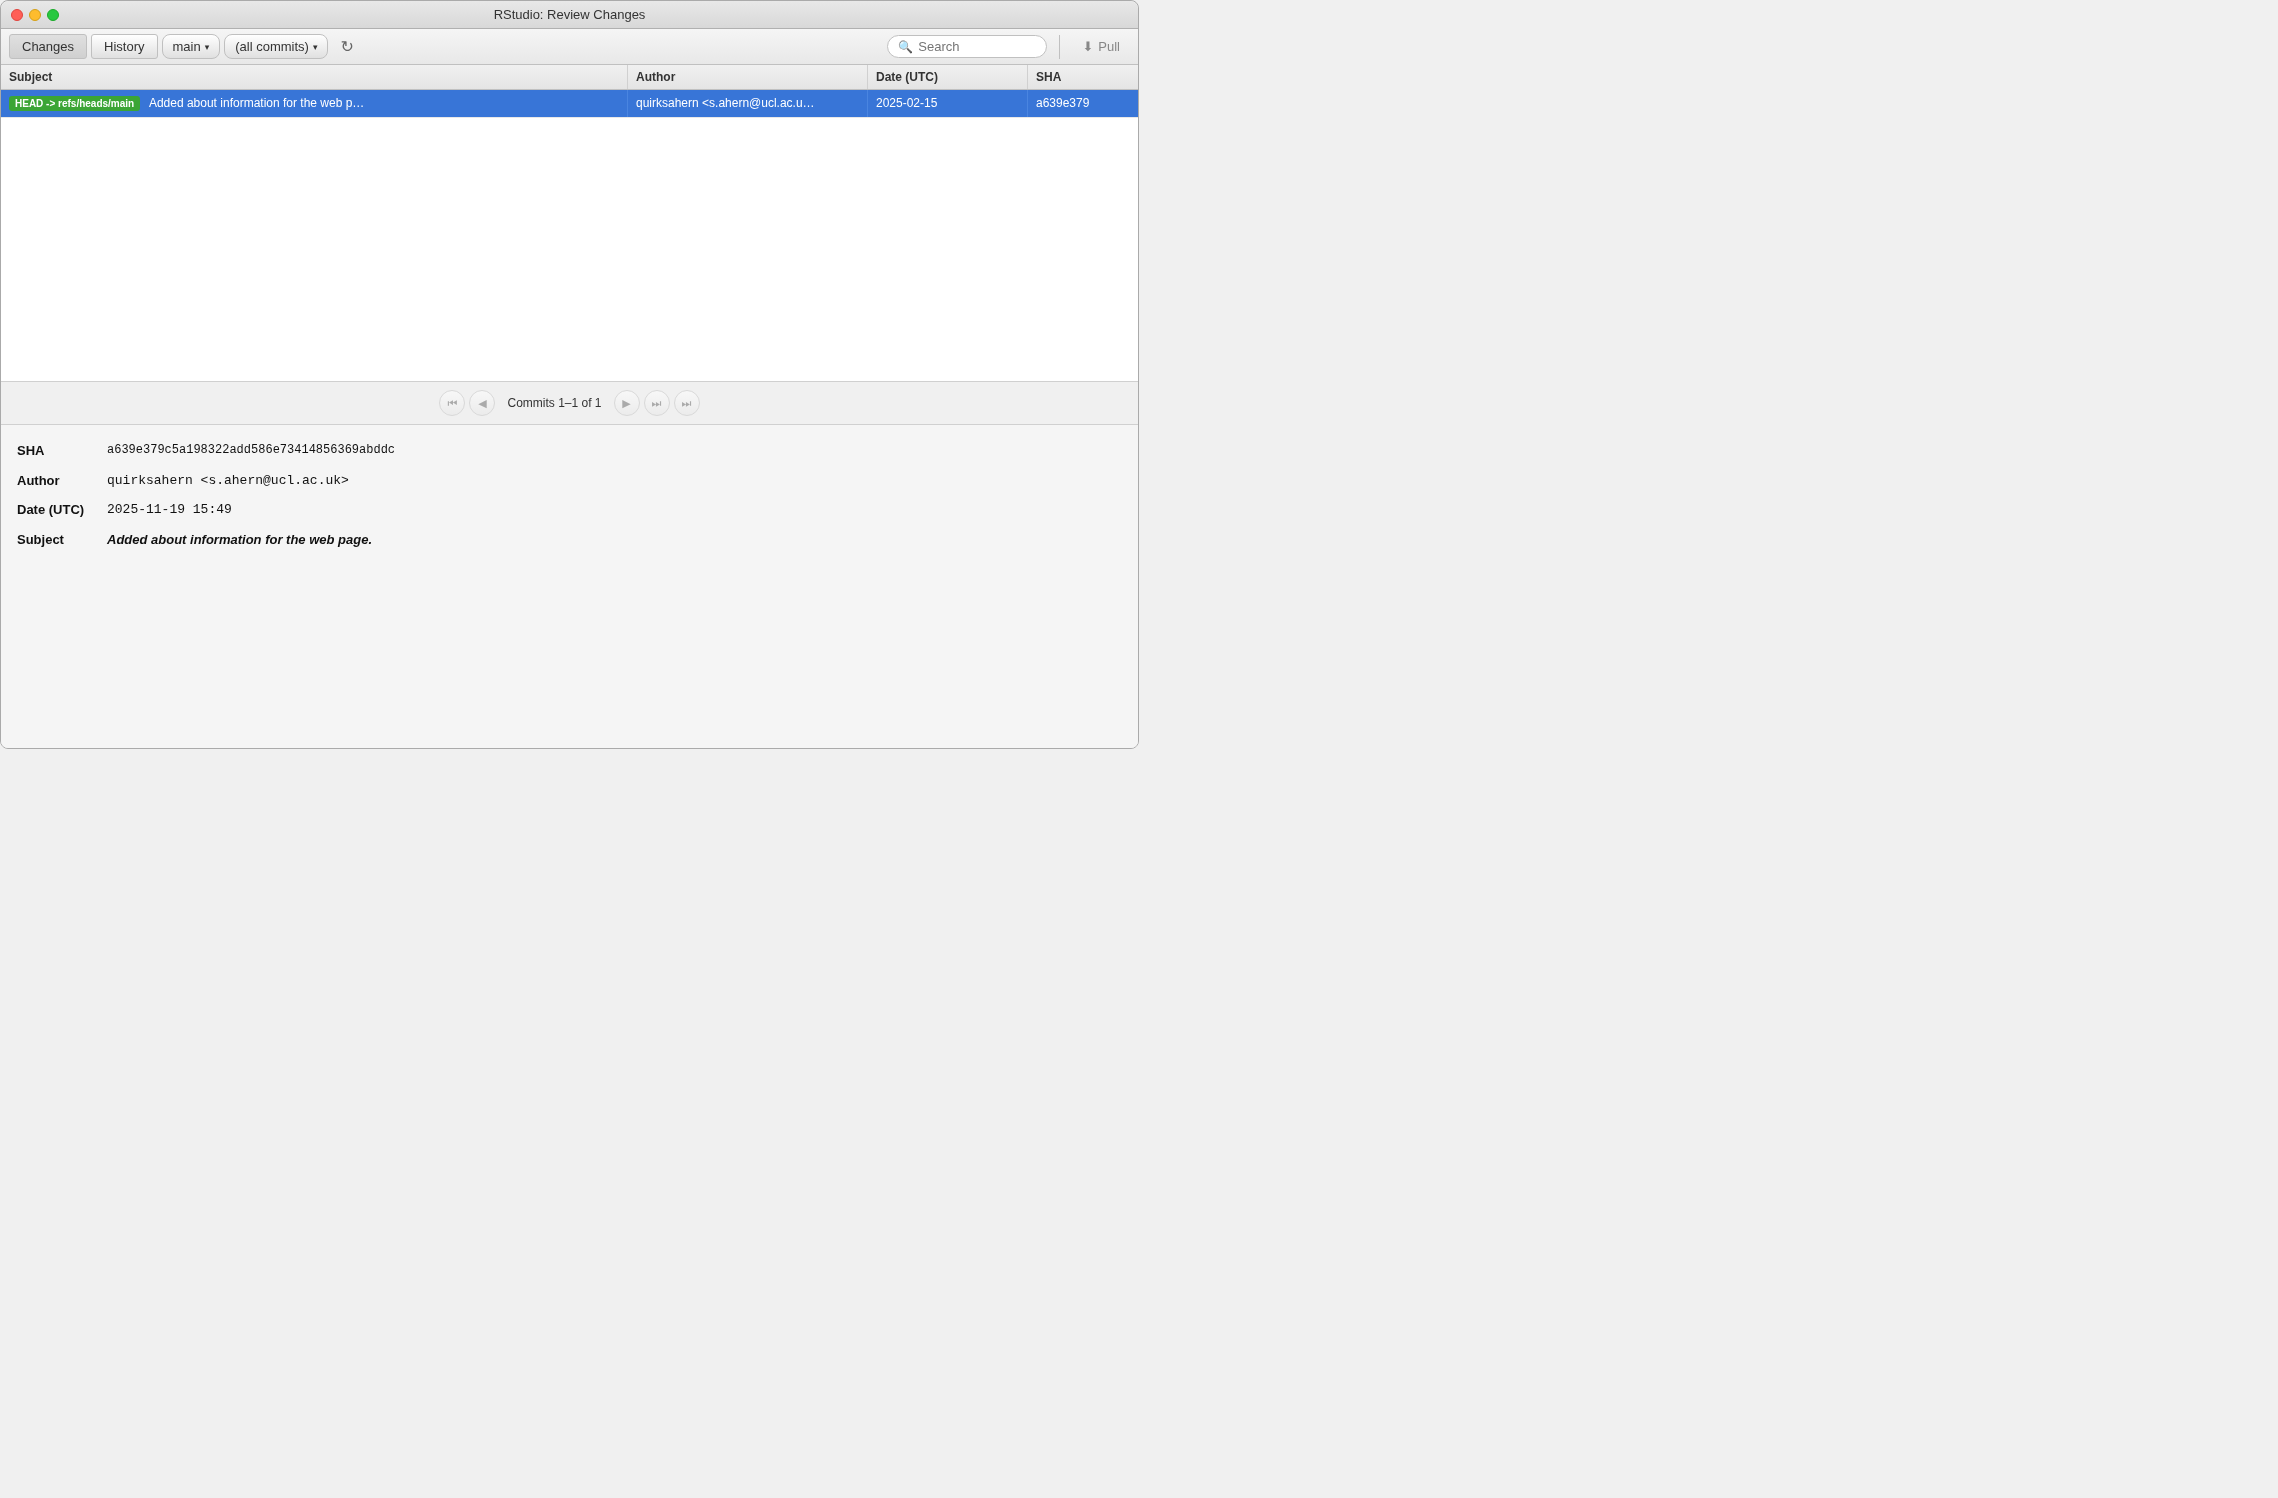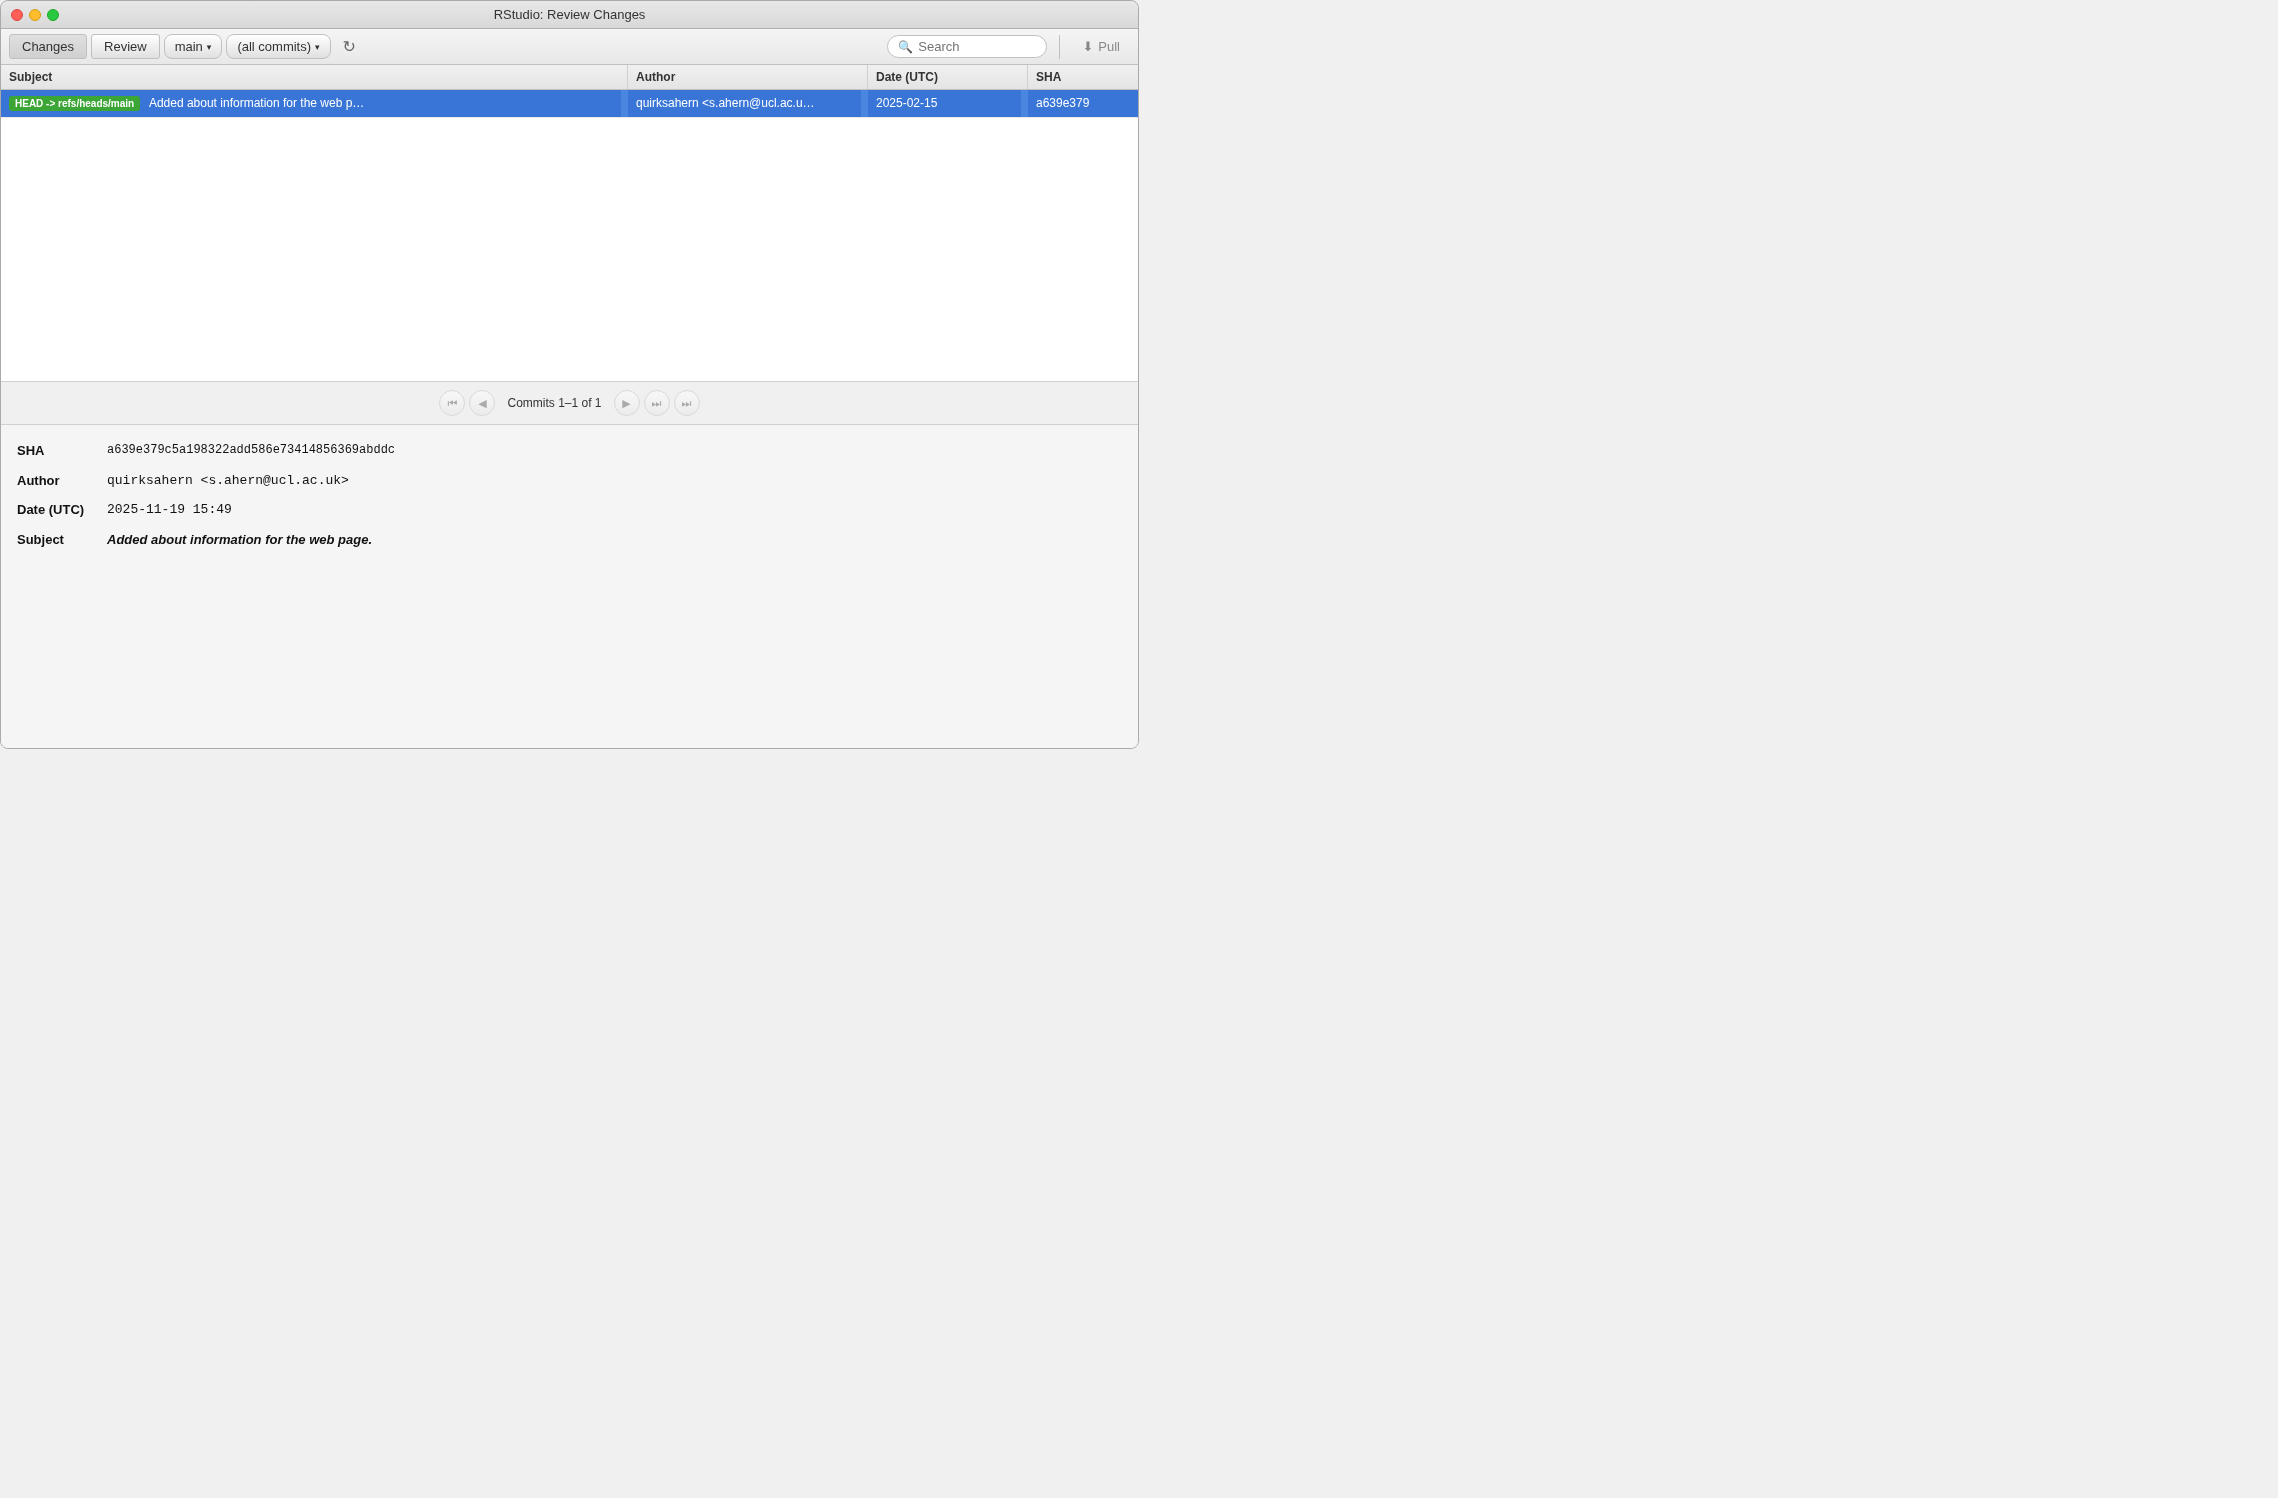--- a/index.html
+++ b/index.html
@@ -187,21 +187,21 @@
       background: #3875d7;
       color: white;
     }
 
     .td {
       padding: 6px 8px;
       font-size: 12px;
       overflow: hidden;
       text-overflow: ellipsis;
       white-space: nowrap;
-      border-right: 7px solid #ffffff;
+      border-right: 1px solid #ffffff;
     }
 
     .table-row.selected .td { border-right-color: #4a85e0; }
     .td:last-child { border-right: none; }
 
     .head-badge {
       display: inline-block;
       background: #3ba535;
       color: white;
       font-size: 10px;
@@ -297,21 +297,21 @@
   <div class="traffic-lights">
     <div class="traffic-light tl-red"></div>
     <div class="traffic-light tl-yellow"></div>
     <div class="traffic-light tl-green"></div>
   </div>
   <span class="title-text">RStudio: Review Changes</span>
 </div>
 
 <div class="toolbar">
   <button class="tab-btn active">Changes</button>
-  <button class="tab-btn">Review</button>
+  <button class="tab-btn">History</button>
 
   <button class="dropdown-btn">
     <span>main</span>
     <span class="chevron">▾</span>
   </button>
 
   <button class="dropdown-btn">
     <span>(all commits)</span>
     <span class="chevron">▾</span>
   </button>

